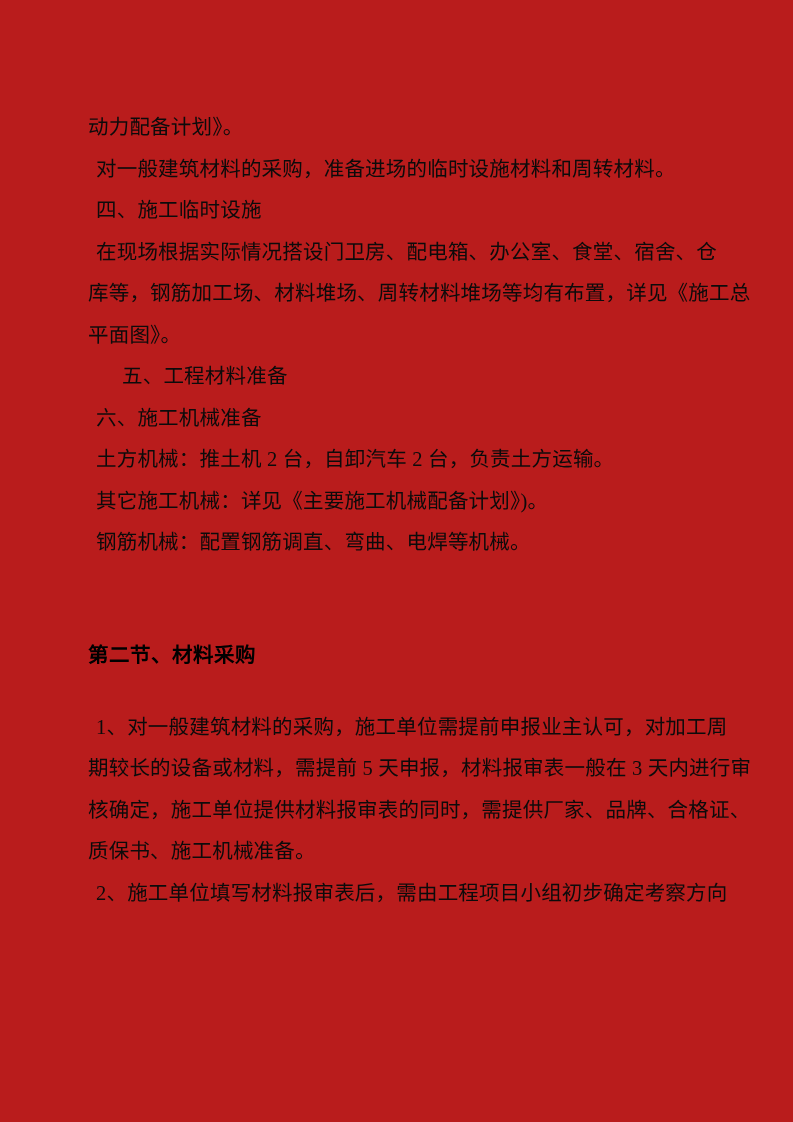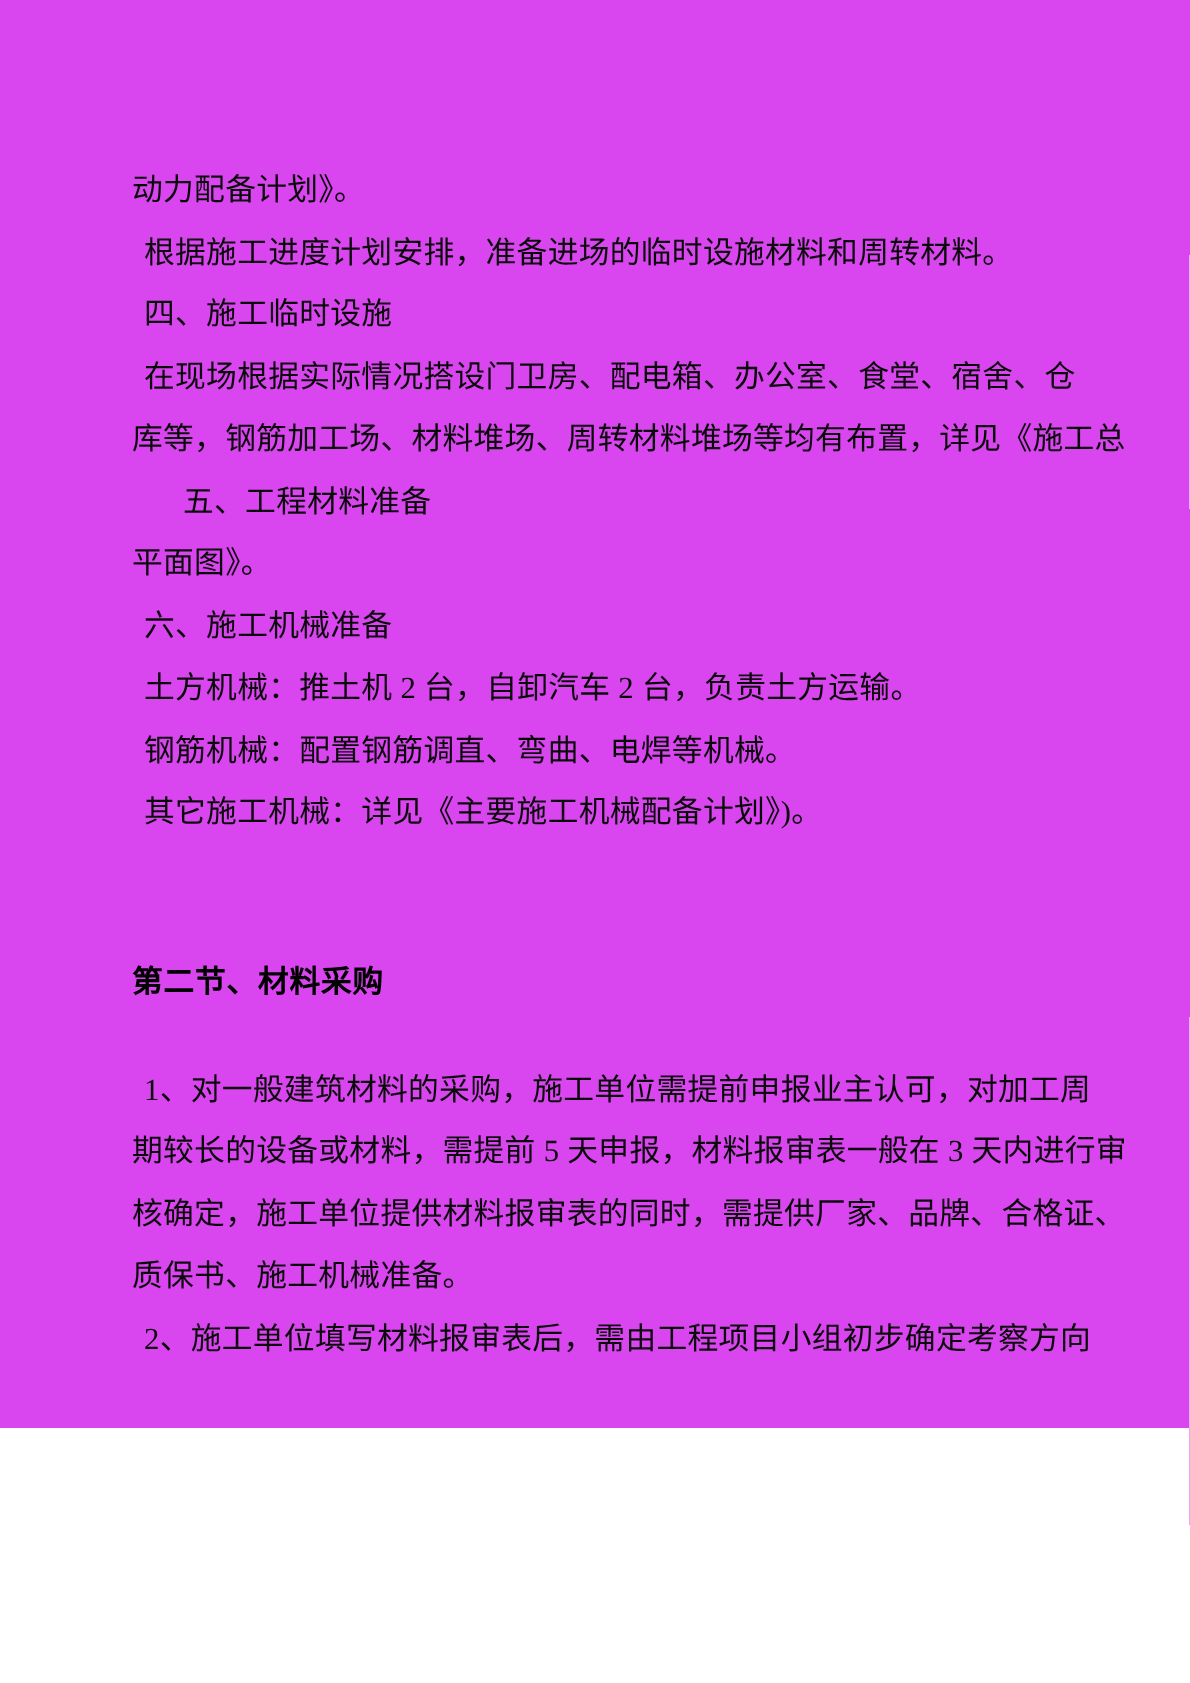--- a/index.html
+++ b/index.html
@@ -8,22 +8,22 @@
     padding: 0;
     background: #ffffff;
   }
   body {
     font-family: "Liberation Serif", "DejaVu Serif", serif;
     color: #000000;
   }
   .page {
     position: relative;
     width: 793px;
-    height: 952px;
-    background: #d946ef;
+    height: 1122px;
+    background: #b91c1c;
     margin: 0 auto;
     overflow: hidden;
     box-sizing: border-box;
   }
   .content {
     position: absolute;
     left: 88px;
     top: 107px;
     width: 632px;
   }
@@ -64,40 +64,40 @@
 </style>
 </head>
 <body>
 
 <div class="page">
   <div class="content">
 
     <div class="line">动力配备计划》。</div>
 
 
-    <div class="line indent-sm">根据施工进度计划安排，准备进场的临时设施材料和周转材料。</div>
+    <div class="line indent-sm">对一般建筑材料的采购，准备进场的临时设施材料和周转材料。</div>
 
     <div class="line indent-sm">四、施工临时设施</div>
 
     <div class="line indent-sm">在现场根据实际情况搭设门卫房、配电箱、办公室、食堂、宿舍、仓</div>
 
     <div class="line">库等，钢筋加工场、材料堆场、周转材料堆场等均有布置，详见《施工总</div>
 
+    <div class="line">平面图》。</div>
+
     <div class="line indent">五、工程材料准备</div>
-
-    <div class="line">平面图》。</div>
 
 
     <div class="line indent-sm">六、施工机械准备</div>
 
     <div class="line indent-sm">土方机械：推土机 2 台，自卸汽车 2 台，负责土方运输。</div>
 
+    <div class="line indent-sm">其它施工机械：详见《主要施工机械配备计划》)。</div>
+
     <div class="line indent-sm">钢筋机械：配置钢筋调直、弯曲、电焊等机械。</div>
-
-    <div class="line indent-sm">其它施工机械：详见《主要施工机械配备计划》)。</div>
 
     <div class="blank">&nbsp;</div>
     <div class="blank-half">&nbsp;</div>
 
     <div class="heading">第二节、材料采购</div>
 
     <div class="blank-half">&nbsp;</div>
 
     <div class="line indent-sm">1、对一般建筑材料的采购，施工单位需提前申报业主认可，对加工周</div>
 

